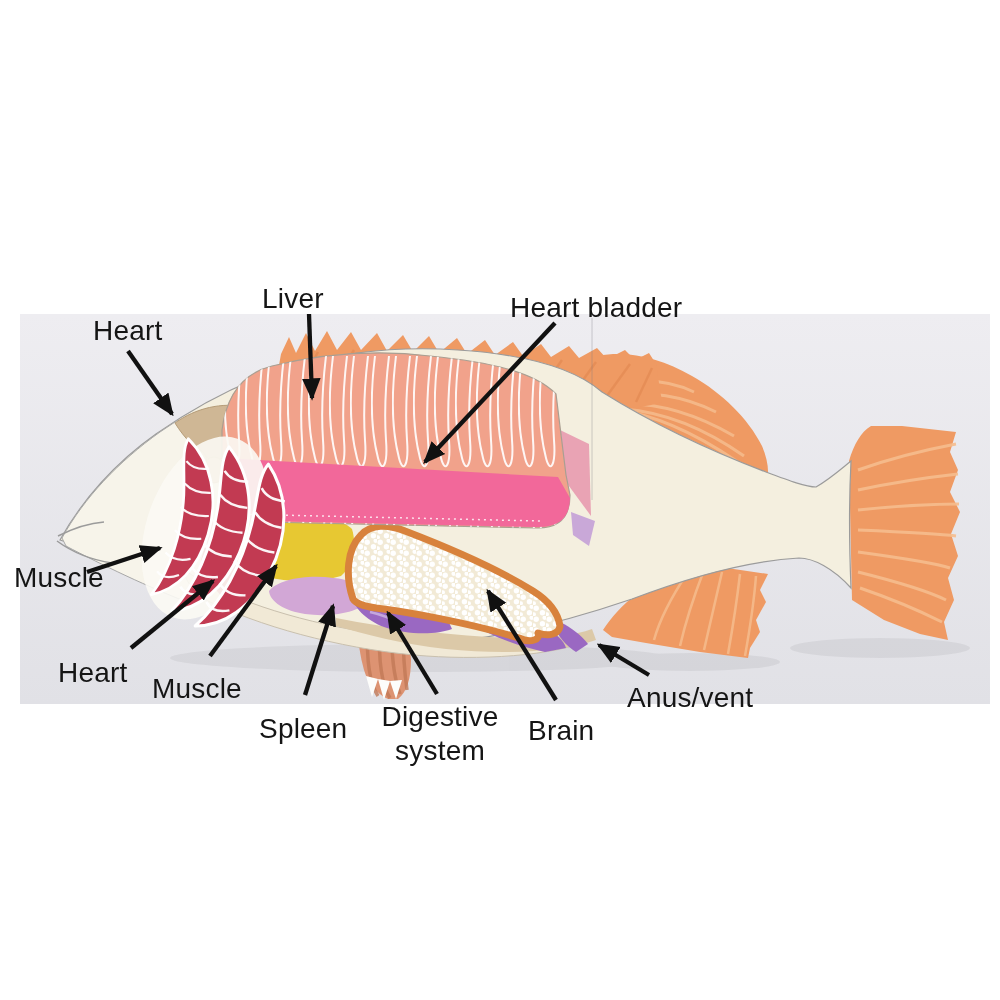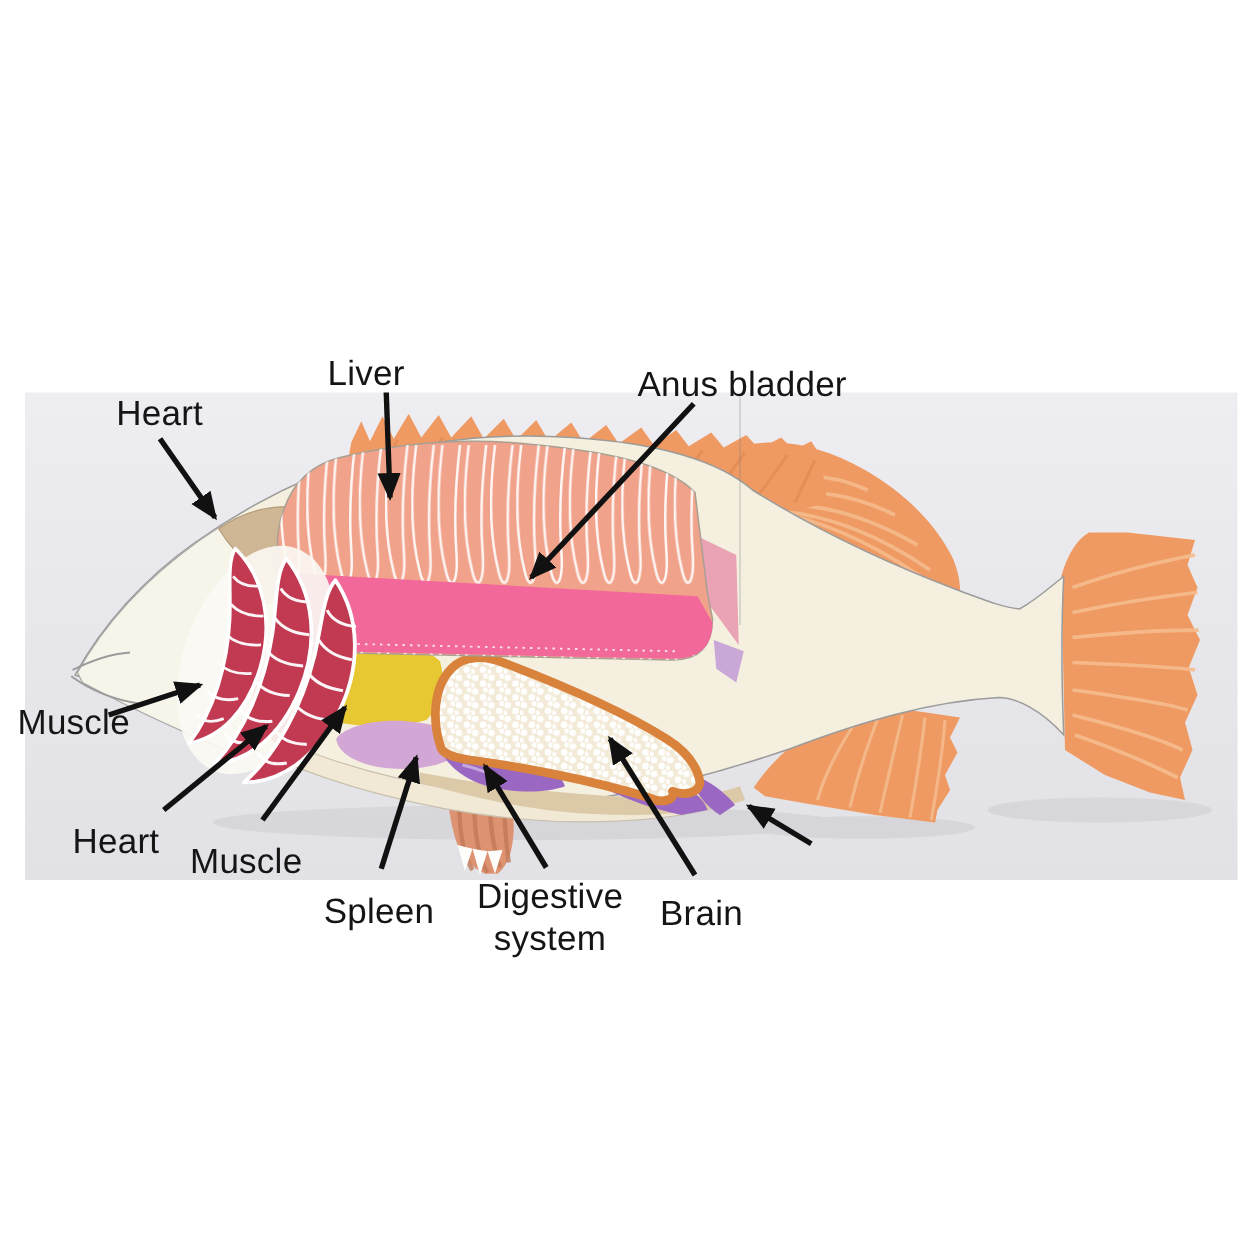--- a/index.html
+++ b/index.html
@@ -199,20 +199,21 @@
     <line x1="210" y1="656" x2="276" y2="566"></line>
     <line x1="305" y1="695" x2="333" y2="606"></line>
     <line x1="437" y1="694" x2="388" y2="613"></line>
     <line x1="556" y1="700" x2="488" y2="591"></line>
     <line x1="649" y1="675" x2="599" y2="645"></line>
   </g>
 </svg>
 
   <div class="label" style="left:93px;top:314px">Heart</div>
   <div class="label" style="left:262px;top:282px">Liver</div>
-  <div class="label" style="left:510px;top:291px">Anus bladder</div>
+  <div class="label" style="left:510px;top:291px">Heart bladder</div>
   <div class="label" style="left:14px;top:561px">Muscle</div>
   <div class="label" style="left:58px;top:656px">Heart</div>
   <div class="label" style="left:152px;top:672px">Muscle</div>
   <div class="label" style="left:259px;top:712px">Spleen</div>
   <div class="label wrap" style="left:374px;top:700px">Digestive system</div>
   <div class="label" style="left:528px;top:714px">Brain</div>
+  <div class="label" style="left:627px;top:681px">Anus/vent</div>
 </div>
 
 </body></html>

